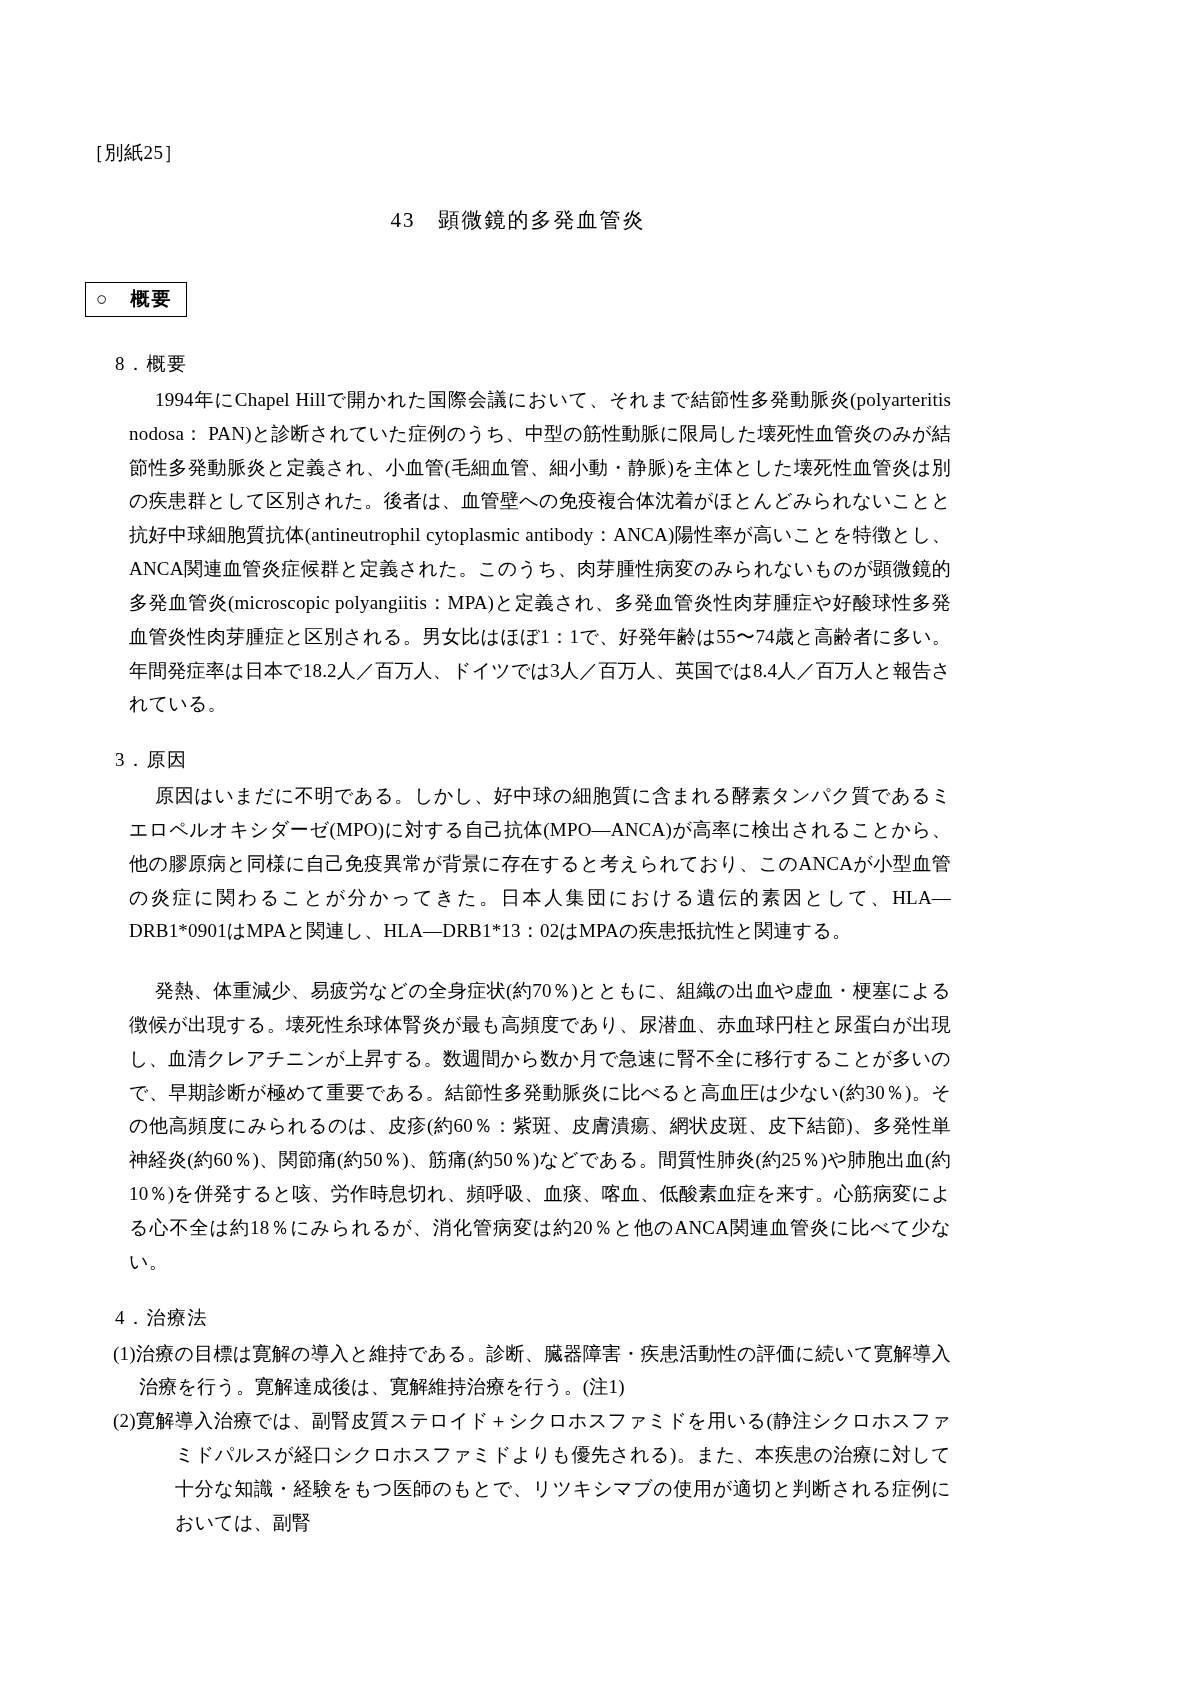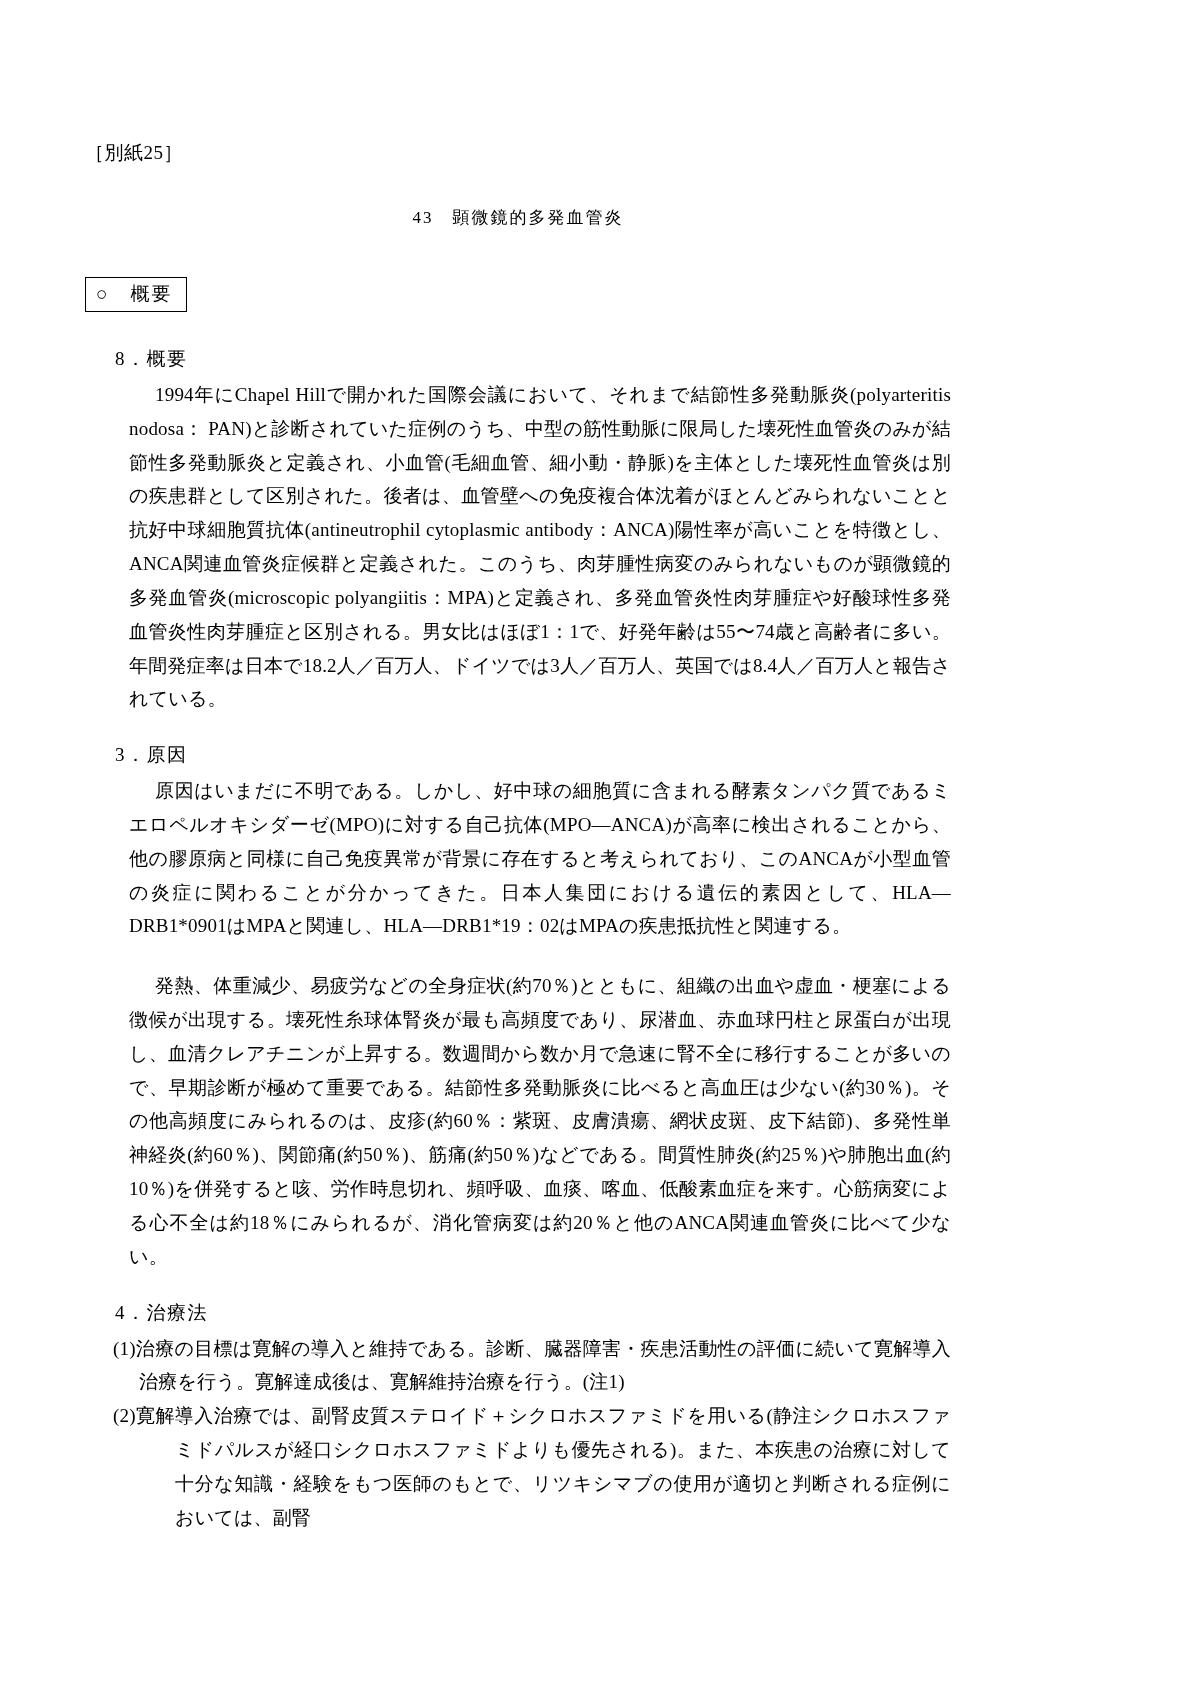--- a/index.html
+++ b/index.html
@@ -22,31 +22,32 @@
     box-sizing: border-box;
     padding: 140px 95px 60px 85px;
   }
   .attachment-tag {
     font-size: 19px;
     letter-spacing: 0.5px;
     margin: 0 0 40px 0;
   }
   .doc-title {
     text-align: center;
-    font-size: 17px;
+    font-size: 21px;
     letter-spacing: 2px;
     margin: 0 0 48px 0;
   }
   .section-box {
     display: inline-block;
     border: 1px solid #000;
     padding: 3px 14px 4px 10px;
     font-size: 19px;
     letter-spacing: 2px;
     margin-bottom: 34px;
+    font-weight: bold;
   }
   .block {
     margin-bottom: 26px;
   }
   .block-heading {
     font-size: 19px;
     letter-spacing: 1.5px;
     margin: 0 0 6px 30px;
   }
   .para {
@@ -86,21 +87,21 @@
 
   <div class="section-box">○　概要</div>
 
   <div class="block">
     <div class="block-heading">8．概要</div>
     <p class="para indent">1994年にChapel Hillで開かれた国際会議において、それまで結節性多発動脈炎(polyarteritis nodosa： PAN)と診断されていた症例のうち、中型の筋性動脈に限局した壊死性血管炎のみが結節性多発動脈炎と定義され、小血管(毛細血管、細小動・静脈)を主体とした壊死性血管炎は別の疾患群として区別された。後者は、血管壁への免疫複合体沈着がほとんどみられないことと抗好中球細胞質抗体(antineutrophil cytoplasmic antibody：ANCA)陽性率が高いことを特徴とし、ANCA関連血管炎症候群と定義された。このうち、肉芽腫性病変のみられないものが顕微鏡的多発血管炎(microscopic polyangiitis：MPA)と定義され、多発血管炎性肉芽腫症や好酸球性多発血管炎性肉芽腫症と区別される。男女比はほぼ1：1で、好発年齢は55〜74歳と高齢者に多い。年間発症率は日本で18.2人／百万人、ドイツでは3人／百万人、英国では8.4人／百万人と報告されている。</p>
   </div>
 
   <div class="block">
     <div class="block-heading">3．原因</div>
-    <p class="para indent">原因はいまだに不明である。しかし、好中球の細胞質に含まれる酵素タンパク質であるミエロペルオキシダーゼ(MPO)に対する自己抗体(MPO—ANCA)が高率に検出されることから、他の膠原病と同様に自己免疫異常が背景に存在すると考えられており、このANCAが小型血管の炎症に関わることが分かってきた。日本人集団における遺伝的素因として、HLA—DRB1*0901はMPAと関連し、HLA—DRB1*19：02はMPAの疾患抵抗性と関連する。</p>
+    <p class="para indent">原因はいまだに不明である。しかし、好中球の細胞質に含まれる酵素タンパク質であるミエロペルオキシダーゼ(MPO)に対する自己抗体(MPO—ANCA)が高率に検出されることから、他の膠原病と同様に自己免疫異常が背景に存在すると考えられており、このANCAが小型血管の炎症に関わることが分かってきた。日本人集団における遺伝的素因として、HLA—DRB1*0901はMPAと関連し、HLA—DRB1*13：02はMPAの疾患抵抗性と関連する。</p>
   </div>
 
   <div class="block">
     <p class="para indent">発熱、体重減少、易疲労などの全身症状(約70％)とともに、組織の出血や虚血・梗塞による徴候が出現する。壊死性糸球体腎炎が最も高頻度であり、尿潜血、赤血球円柱と尿蛋白が出現し、血清クレアチニンが上昇する。数週間から数か月で急速に腎不全に移行することが多いので、早期診断が極めて重要である。結節性多発動脈炎に比べると高血圧は少ない(約30％)。その他高頻度にみられるのは、皮疹(約60％：紫斑、皮膚潰瘍、網状皮斑、皮下結節)、多発性単神経炎(約60％)、関節痛(約50％)、筋痛(約50％)などである。間質性肺炎(約25％)や肺胞出血(約10％)を併発すると咳、労作時息切れ、頻呼吸、血痰、喀血、低酸素血症を来す。心筋病変による心不全は約18％にみられるが、消化管病変は約20％と他のANCA関連血管炎に比べて少ない。</p>
   </div>
 
   <div class="block">
     <div class="block-heading">4．治療法</div>
     <p class="list-item">(1)治療の目標は寛解の導入と維持である。診断、臓器障害・疾患活動性の評価に続いて寛解導入治療を行う。寛解達成後は、寛解維持治療を行う。(注1)</p>
     <p class="list-item deep">(2)寛解導入治療では、副腎皮質ステロイド＋シクロホスファミドを用いる(静注シクロホスファミドパルスが経口シクロホスファミドよりも優先される)。また、本疾患の治療に対して十分な知識・経験をもつ医師のもとで、リツキシマブの使用が適切と判断される症例においては、副腎</p>

